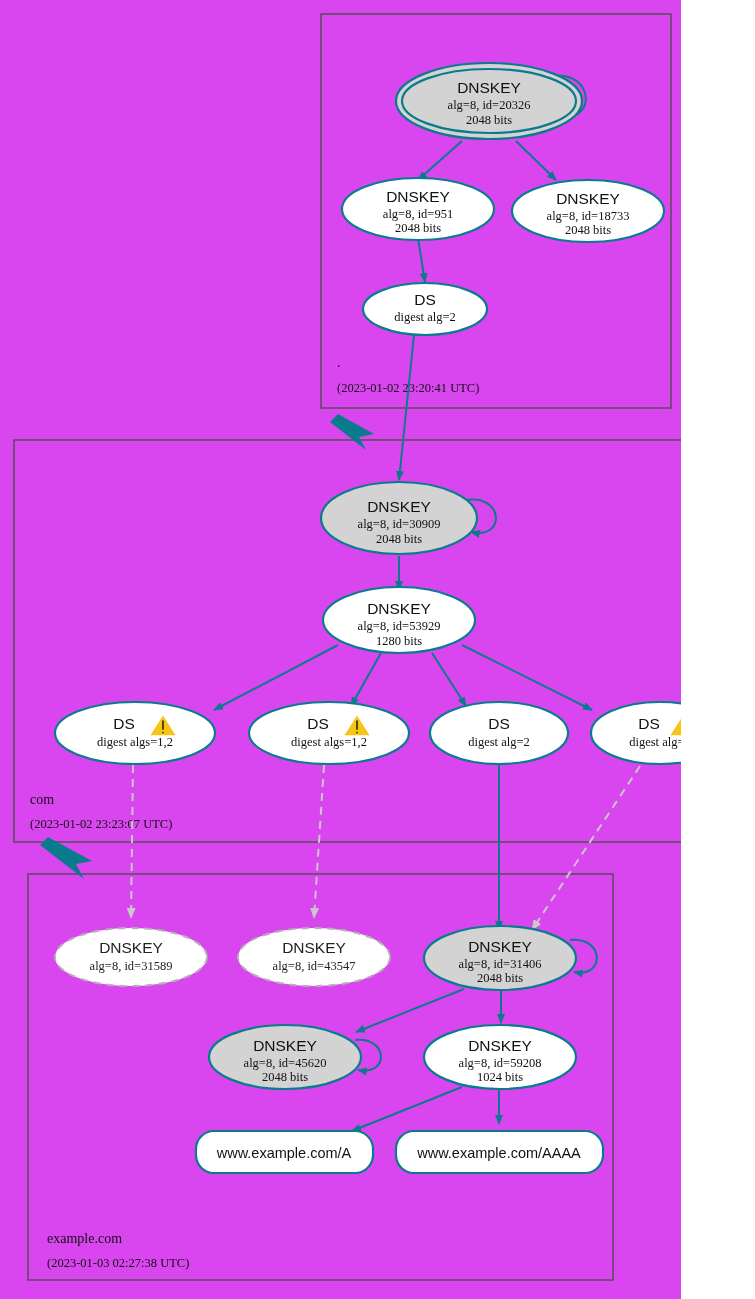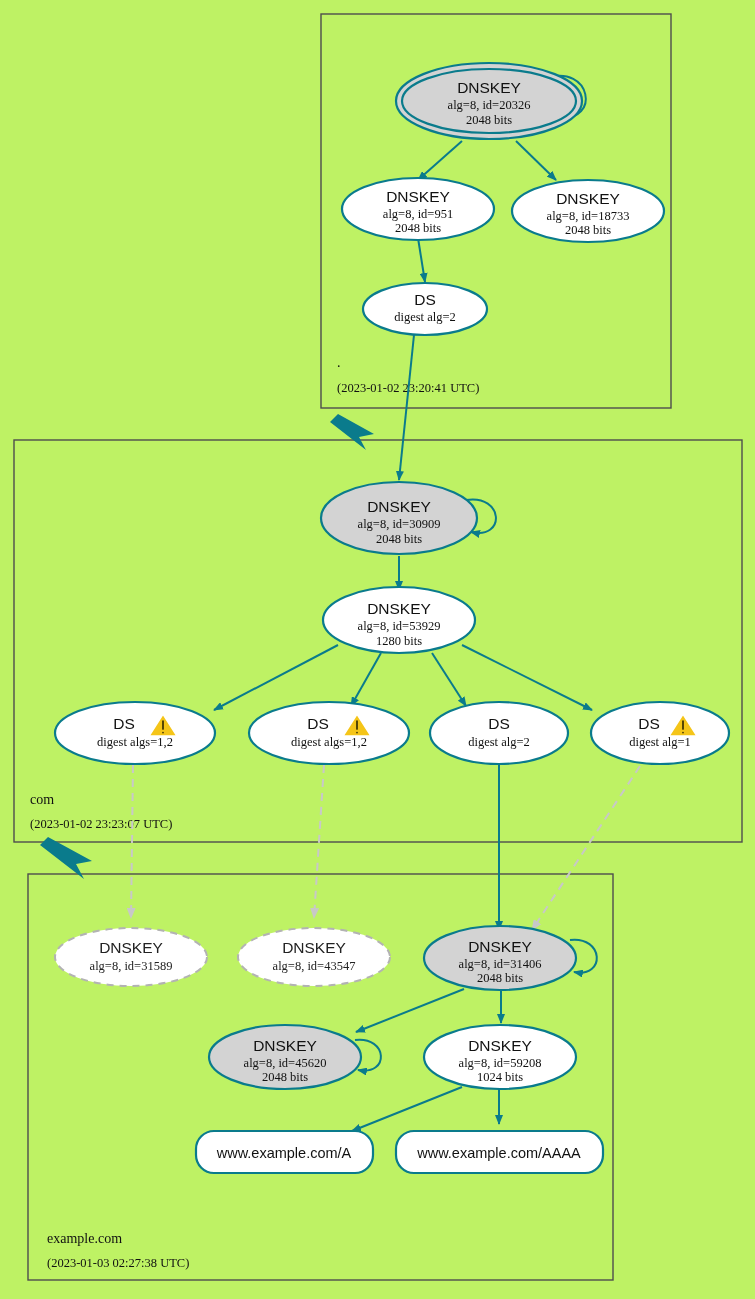--- a/index.html
+++ b/index.html
@@ -1,17 +1,17 @@
 <!DOCTYPE html>
 <html><head>
 <meta charset="utf-8">
 <style>
   html,body{margin:0;padding:0;background:#ffffff;}
   body{font-family:"Liberation Serif", serif;}
-  #stage{position:relative;width:755px;height:1299px;background:#bef264;overflow:hidden;}
+  #stage{position:relative;width:681px;height:1299px;background:#d946ef;overflow:hidden;}
   svg{display:block;}
   .zone-box{fill:none;stroke:#4d4d4d;stroke-width:1.4;}
   .node-ell{stroke:#0a7b8c;stroke-width:2.2;}
   .node-ell.fill-gray{fill:#d3d3d3;}
   .node-ell.fill-white{fill:#ffffff;}
   .node-ell.ghost{fill:#ffffff;stroke:#b3b3b3;stroke-width:2;stroke-dasharray:7,6;}
   .rrset-box{fill:#ffffff;stroke:#0a7b8c;stroke-width:2.2;}
   .edge{stroke:#0a7b8c;stroke-width:2;fill:none;}
   .edge-ghost{stroke:#c8c8c8;stroke-width:2;fill:none;stroke-dasharray:8,6;}
   .thick-arrow{fill:#0a7b8c;stroke:none;}

